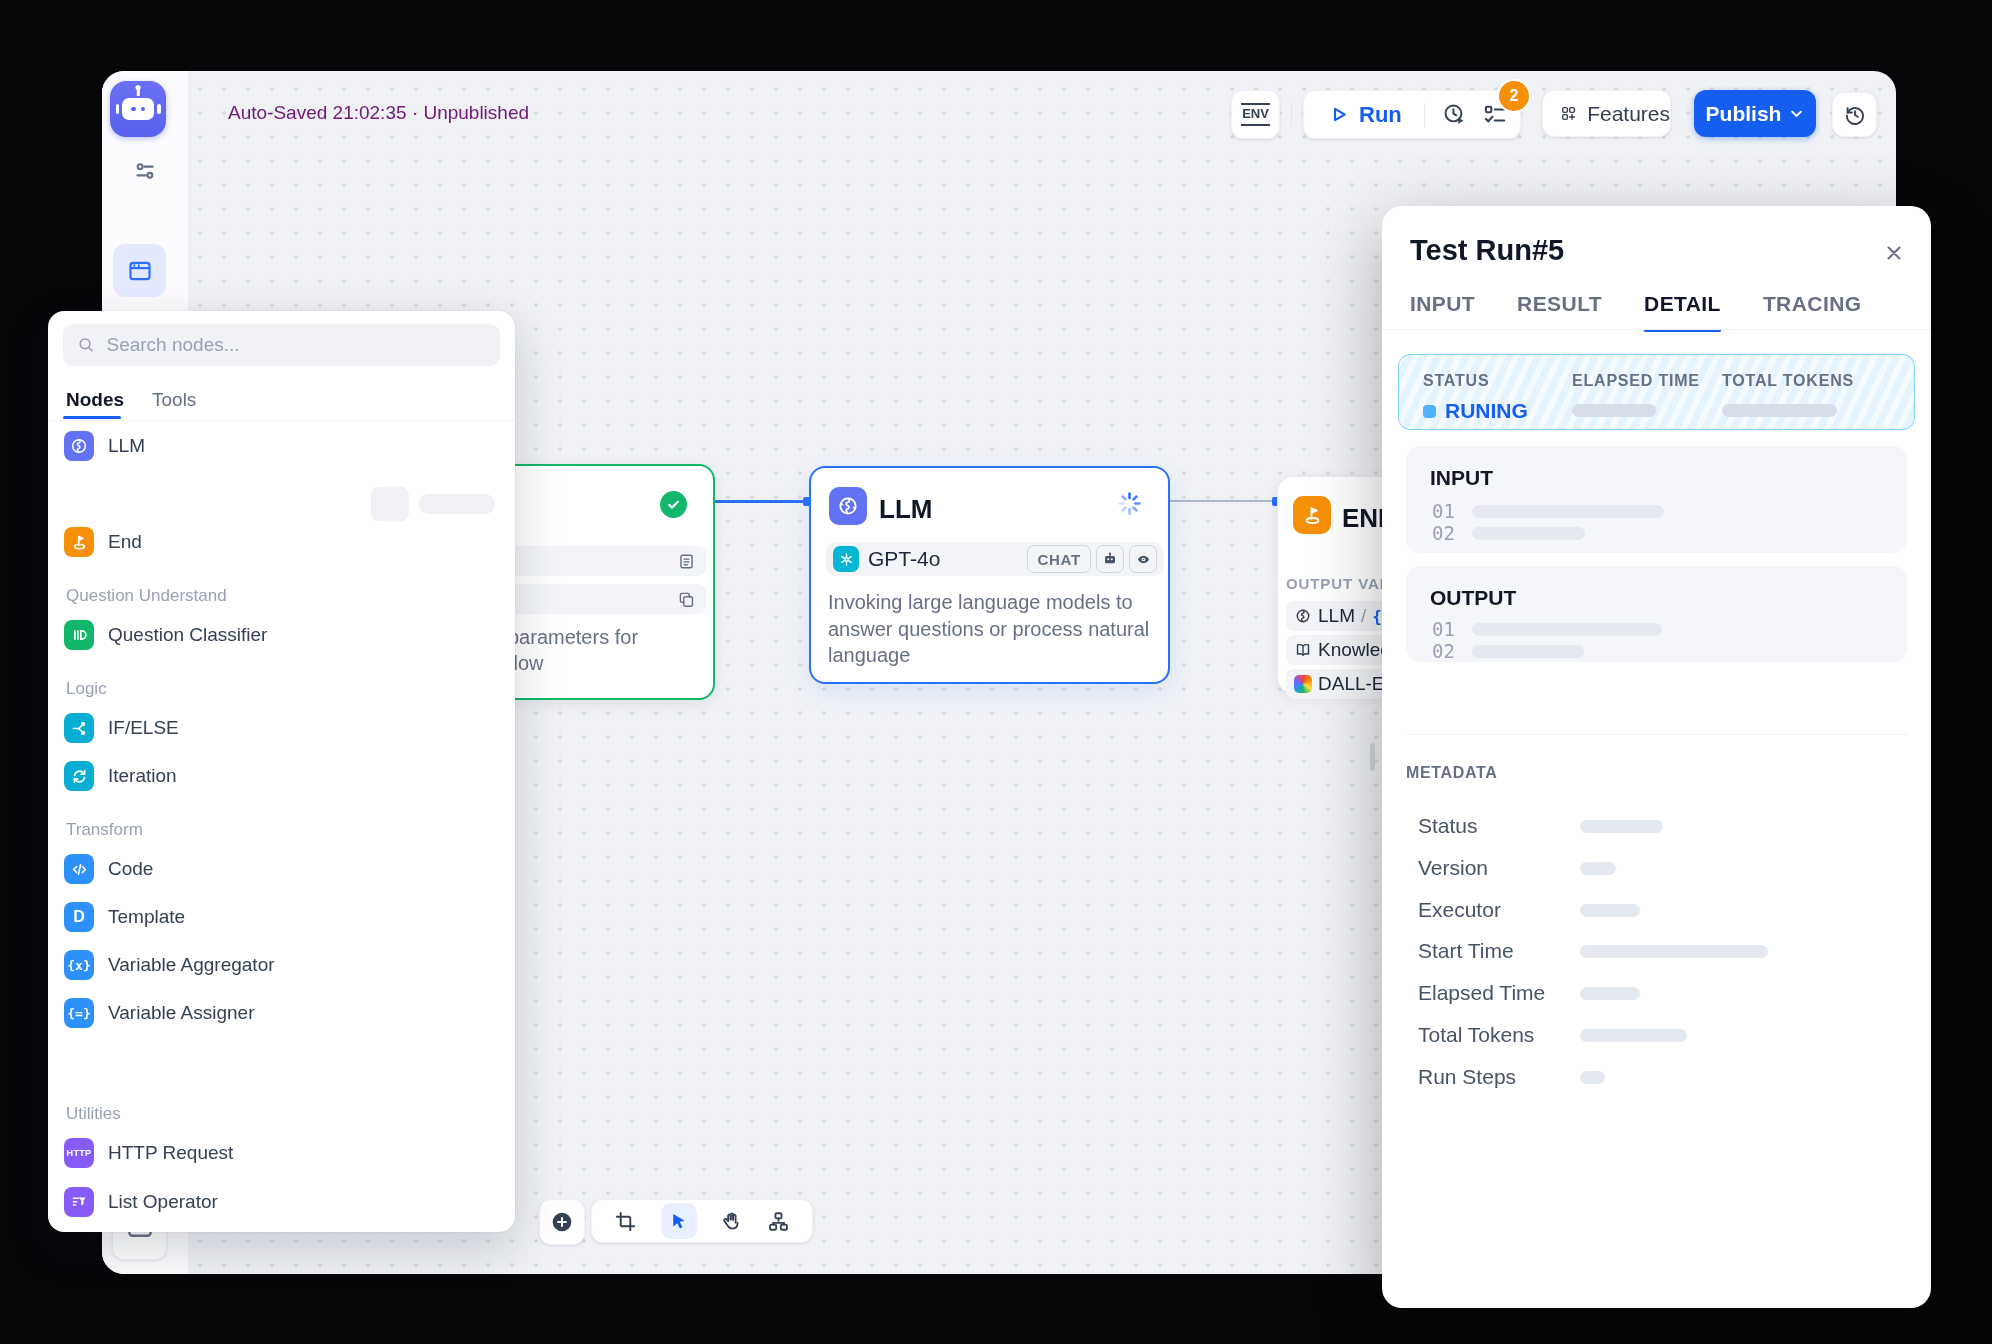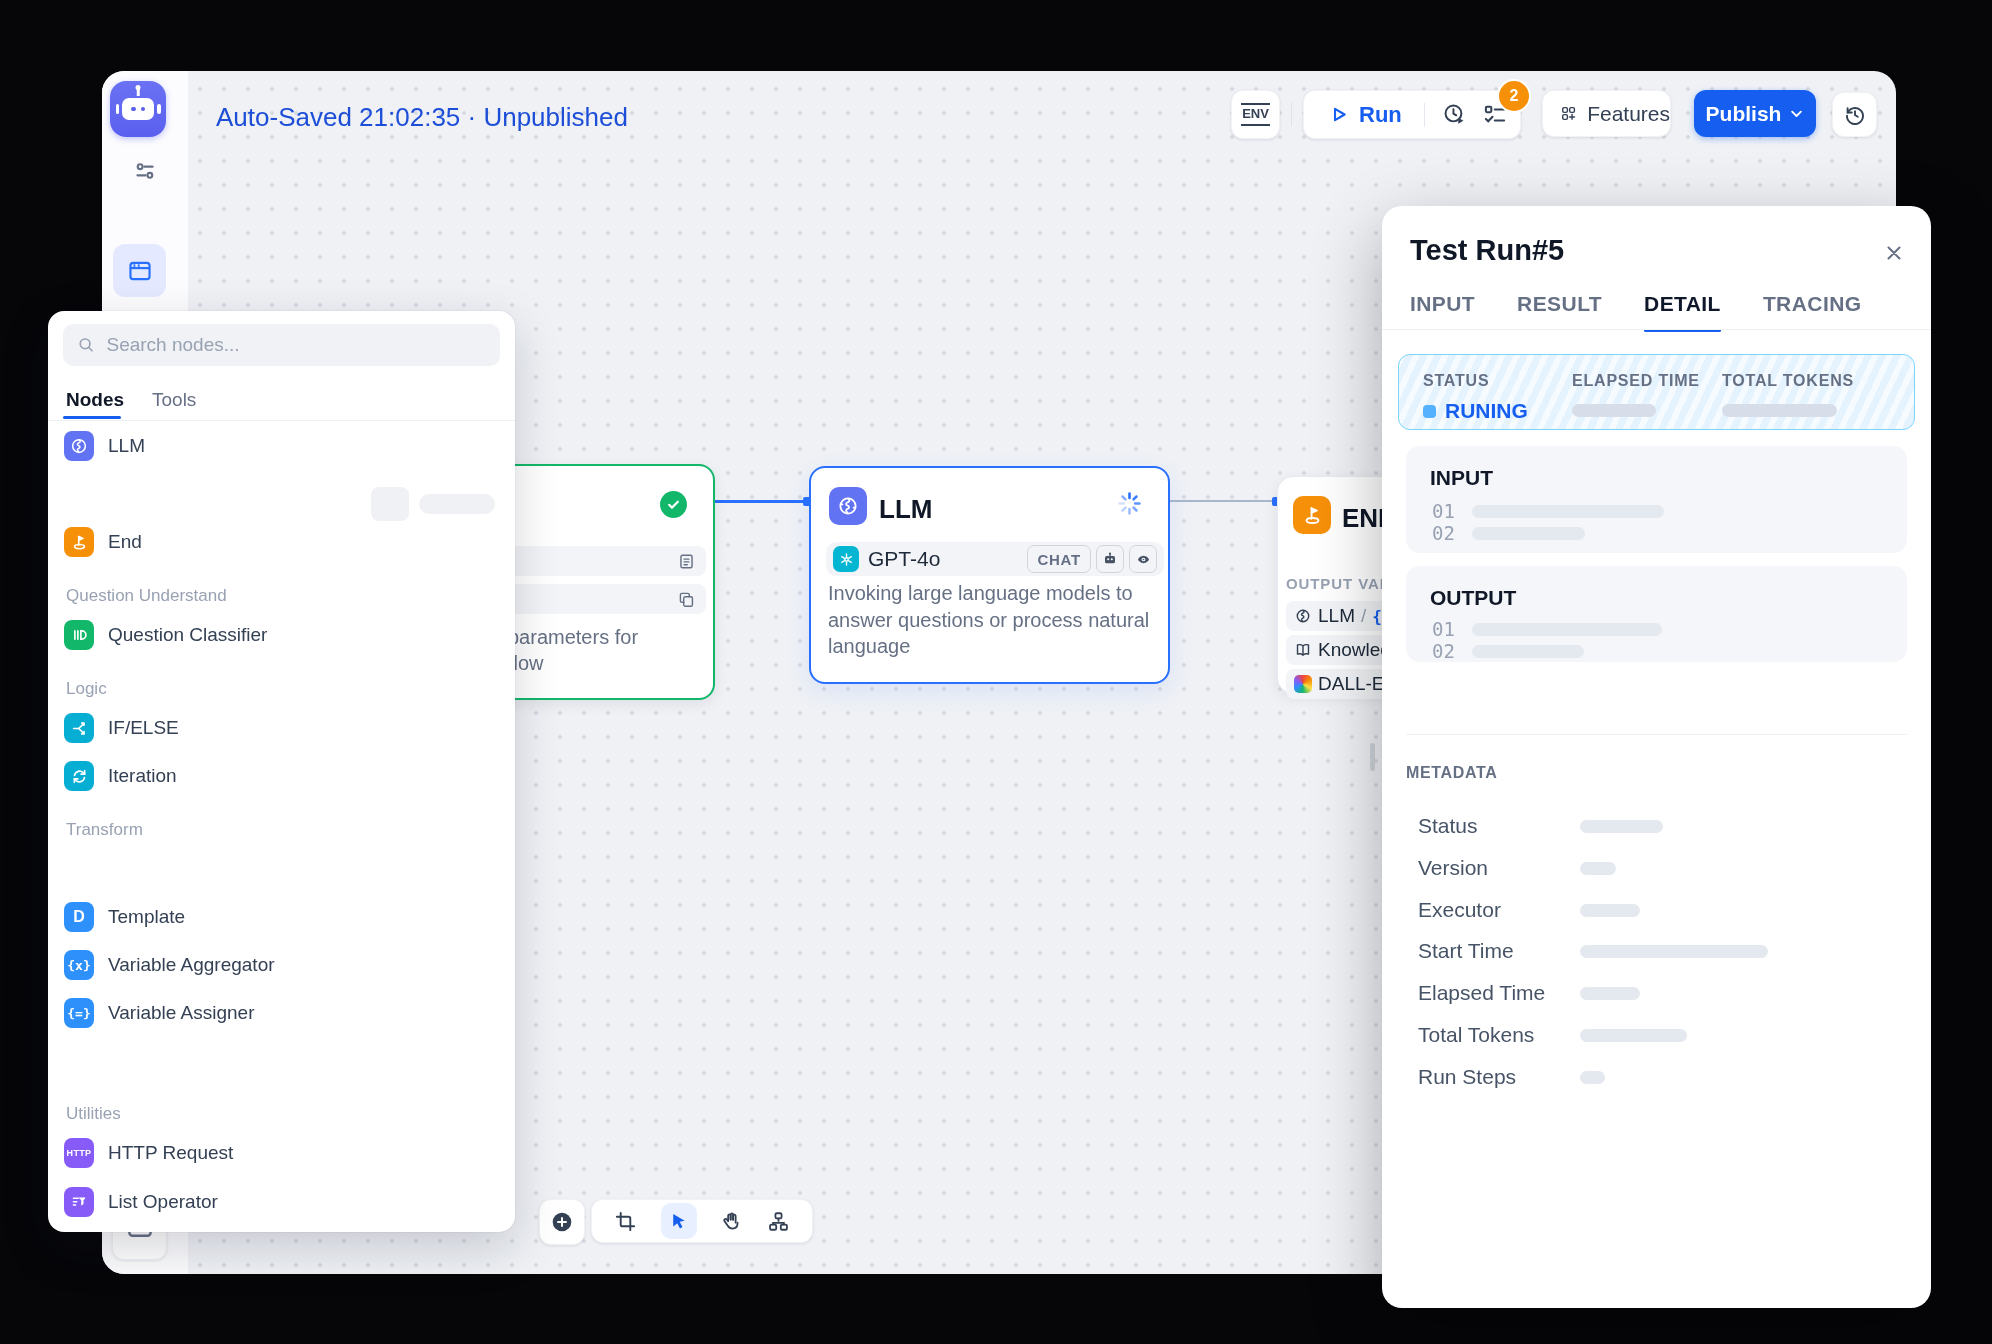--- a/index.html
+++ b/index.html
@@ -20,21 +20,21 @@
             box-shadow:0 2px 6px rgba(80,90,240,.35)}
   .robot{position:relative;width:32px;height:22px;background:#fff;border-radius:7px;display:flex;align-items:center;justify-content:center;gap:5px}
   .robot::before{content:"";position:absolute;top:-9px;left:50%;width:2.5px;height:7px;background:#fff;transform:translateX(-50%)}
   .robot::after{content:"";position:absolute;top:-13px;left:50%;width:5px;height:5px;border-radius:50%;background:#fff;transform:translateX(-50%)}
   .robot .eye{width:4.5px;height:4.5px;border-radius:50%;background:#5a60ee}
   .robot .ear{position:absolute;width:3.5px;height:10px;border-radius:2px;background:#fff;top:6px}
   .robot .ear.l{left:-6.5px}.robot .ear.r{right:-6.5px}
   .rail-btn{position:absolute;display:flex;align-items:center;justify-content:center;border-radius:12px}
 
   
-  .autosave{position:absolute;left:114px;top:31px;font-size:26px;color:#1d4ed8}
+  .autosave{position:absolute;left:126px;top:31px;font-size:19px;color:#701a75}
   .tb-btn{position:absolute;background:#fff;border:1px solid #f0f2f5;border-radius:12px;
           box-shadow:0 1px 3px rgba(16,24,40,.10);display:flex;align-items:center}
   .env-glyph{font-size:13px;font-weight:800;color:#344054;border-top:2.5px solid #344054;border-bottom:2.5px solid #344054;padding:2px 1px;line-height:1.1}
   .run-label{font-size:22px;font-weight:600;color:#155eef;margin-left:10px}
   .vsep{width:1px;height:24px;background:#e5e8ee}
   .badge{position:absolute;right:-11px;top:-12px;width:30px;height:30px;border-radius:50%;background:#f79009;
          border:2.5px solid #fff;color:#fff;font-size:16px;font-weight:700;display:flex;align-items:center;justify-content:center}
   .features-label{font-size:21px;font-weight:500;color:#344054}
   .publish{background:#155eef;border:none;color:#fff;font-size:21px;font-weight:600;justify-content:center;gap:8px;
            box-shadow:0 2px 6px rgba(21,94,239,.35)}
@@ -260,21 +260,21 @@
         </svg>
       </div>
       <div class="chip" style="width:26px;height:26px;margin-left:5px">
         <svg width="17" height="17" viewBox="0 0 24 24">
           <path d="M12 6.8c4.2 0 6.9 3.3 7.8 5.2-.9 1.9-3.6 5.2-7.8 5.2S5.1 13.9 4.2 12C5.1 10.1 7.8 6.8 12 6.8z" fill="#475467"></path>
           <circle cx="12" cy="12" r="2.6" fill="#fff"></circle>
             <circle cx="12" cy="12" r="1.2" fill="#475467"></circle>
         </svg>
       </div>
     </div>
-    <div class="desc" style="left:17px;top:112px;width:322px">Invoking large language models to answer questions or process natural language</div>
+    <div class="desc" style="left:17px;top:121px;width:322px">Invoking large language models to answer questions or process natural language</div>
   </div>
 
   <div class="node" style="left:1175px;top:405px;width:260px;height:216px;border:1.5px solid #e7eaf0">
     <div class="n-ic abs" style="left:15px;top:19px;width:38px;height:38px;background:#f79009">
       <svg width="23" height="23" viewBox="0 0 24 24" fill="none" stroke="#fff" stroke-width="2" stroke-linecap="round" stroke-linejoin="round">
         <path d="M11 4.5v11"></path>
           <path d="M11 4.5l5.5 2.3L11 9.1" fill="#fff"></path>
         <ellipse cx="12" cy="17.2" rx="6.2" ry="2.6"></ellipse>
       </svg>
     </div>
@@ -421,20 +421,28 @@
           <path d="M18.5 4.6V9H14"></path>
           <path d="M18.3 13.5a6.6 6.6 0 0 1-11.2 3.2l-1.6-1.7"></path>
           <path d="M5.5 19.4V15H10"></path>
         </svg>
     </span>
     <span class="np-lb">Iteration</span>
   </div>
 
   <div class="np-sec" style="top:507px">Transform</div>
 
+  <div class="np-row" style="top:538px">
+    <span class="np-ic" style="background:#2e90fa">
+      <svg width="19" height="19" viewBox="0 0 24 24" fill="none" stroke="#fff" stroke-width="2.1" stroke-linecap="round" stroke-linejoin="round">
+          <path d="M8.3 8.3L4.6 12l3.7 3.7M15.7 8.3L19.4 12l-3.7 3.7M13.2 6.2l-2.4 11.6"></path>
+        </svg>
+    </span>
+    <span class="np-lb">Code</span>
+  </div>
 
   <div class="np-row" style="top:586px">
     <span class="np-ic" style="background:#2e90fa;color:#fff;font-weight:800;font-size:16px">D</span>
     <span class="np-lb">Template</span>
   </div>
 
   <div class="np-row" style="top:634px">
     <span class="np-ic" style="background:#2e90fa;color:#fff;font-weight:800;font-size:13px;font-family:'DejaVu Sans Mono',monospace">{x}</span>
     <span class="np-lb">Variable Aggregator</span>
   </div>

